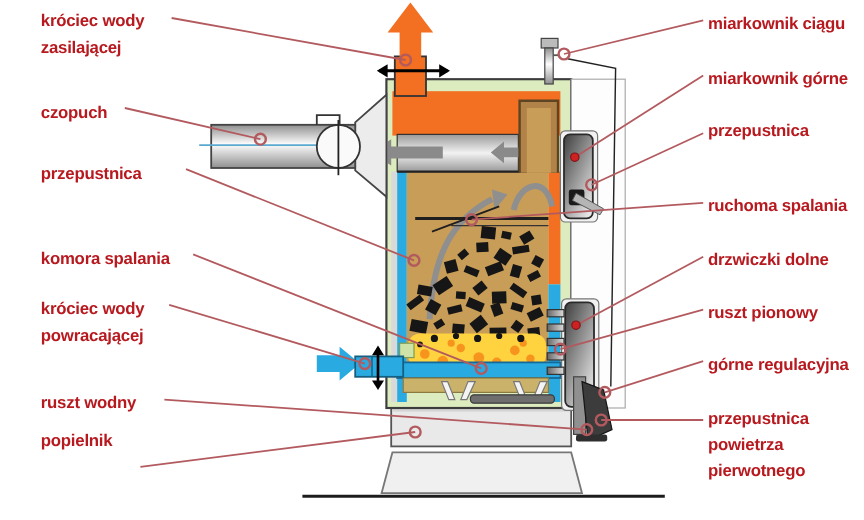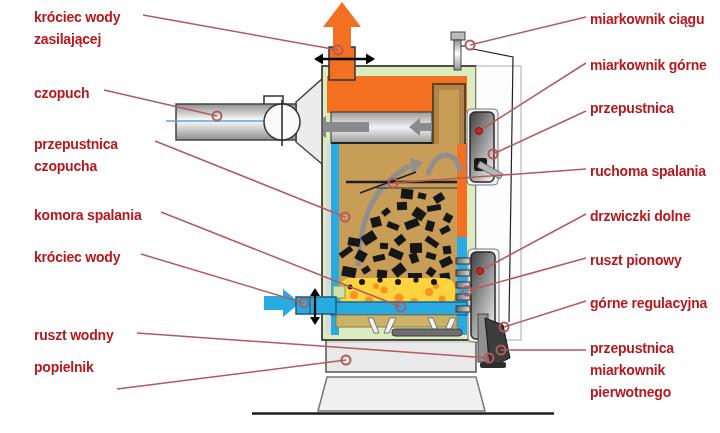--- a/index.html
+++ b/index.html
@@ -258,27 +258,27 @@
   <div id="left-labels">
       <div class="lbl" style="left: 10px; top: 6px;">
         <div>króciec wody</div>
         <div>zasilającej</div>
       </div>
       <div class="lbl" style="left: 10px; top: 82px;">
         <div>czopuch</div>
       </div>
       <div class="lbl" style="left: 10px; top: 133px;">
         <div>przepustnica</div>
-        <div>czopucha</div>
       </div>
       <div class="lbl" style="left: 10px; top: 204px;">
         <div>komora spalania</div>
       </div>
       <div class="lbl" style="left: 10px; top: 246px;">
         <div>króciec wody</div>
+        <div>powracającej</div>
       </div>
       <div class="lbl" style="left: 10px; top: 324px;">
         <div>ruszt wodny</div>
       </div>
       <div class="lbl" style="left: 10px; top: 356px;">
         <div>popielnik</div>
       </div>
     </div>
   <div id="right-labels">
       <div class="lbl" style="left: 566px; top: 8px;">
@@ -297,17 +297,17 @@
         <div>drzwiczki dolne</div>
       </div>
       <div class="lbl" style="left: 566px; top: 249px; text-align: right;">
         <div>ruszt pionowy</div>
       </div>
       <div class="lbl" style="left: 566px; top: 292px;">
         <div>górne regulacyjna</div>
       </div>
       <div class="lbl" style="left: 566px; top: 337px;">
         <div>przepustnica</div>
-        <div>miarkownik</div>
+        <div>powietrza</div>
         <div>pierwotnego</div>
       </div>
     </div>
 </div>
 
 </body></html>

